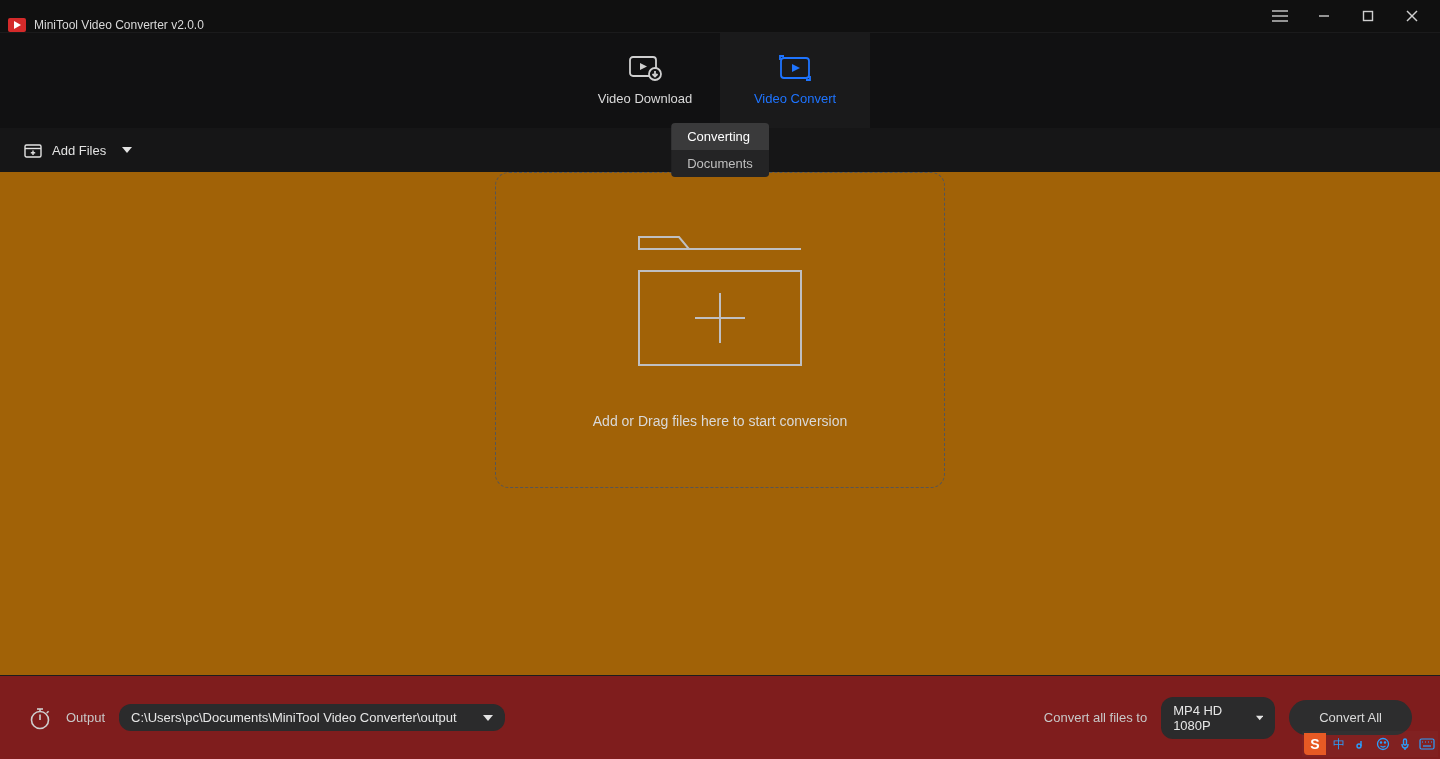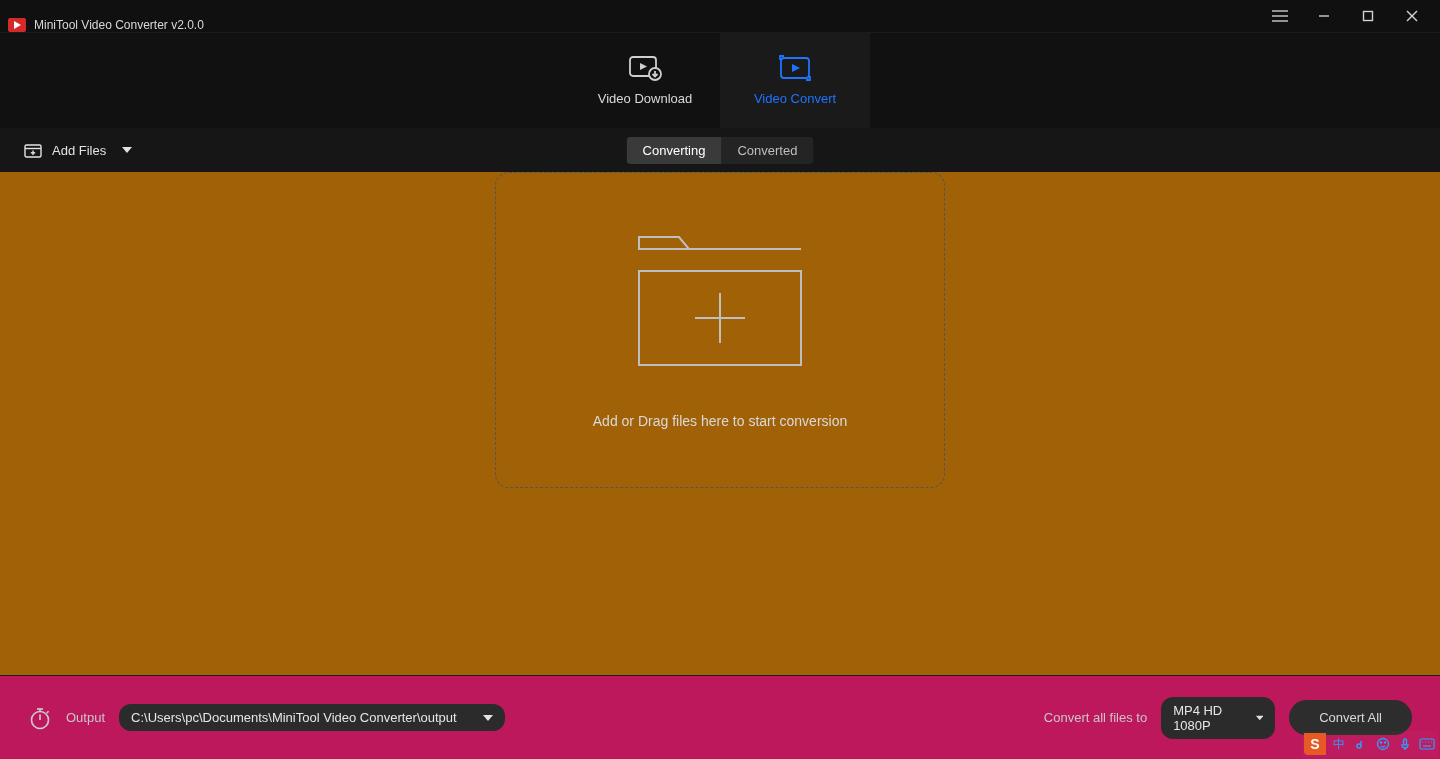--- a/index.html
+++ b/index.html
@@ -14,29 +14,29 @@
   .modebar { height: 96px; background: #111112; display: flex; align-items: stretch; justify-content: center; border-top: 1px solid #1b1b1c; }
   .mode-tab { width: 150px; display: flex; flex-direction: column; align-items: center; justify-content: center; gap: 10px; cursor: pointer; }
   .mode-tab.active { background: #1a1a1b; }
   .mode-tab .label { font-size: 13px; }
   .mode-tab.active .label { color: #1e74ff; }
   .mode-tab.active svg { stroke: #1e74ff; }
 
   .toolbar { height: 44px; background: #161617; display: flex; align-items: center; position: relative; padding: 0 24px; }
   .add-files { display: flex; align-items: center; gap: 10px; color: #e3e3e3; font-size: 13px; cursor: pointer; }
   .add-files .chev { margin-left: 6px; }
-  .segmented { position: absolute; left: 50%; transform: translateX(-50%); display: flex; border-radius: 4px; overflow: hidden; }
+  .segmented { position: absolute; left: 50%; transform: translateX(-50%); display: flex; border-radius: 4px; overflow: hidden; flex-direction: column; }
   .seg-btn { padding: 6px 16px; font-size: 13px; background: #242425; color: #bfbfbf; cursor: pointer; }
   .seg-btn.active { background: #3a3a3b; color: #ffffff; }
 
   .workspace { height: 503px; background: #a16207; display: flex; align-items: flex-start; justify-content: center; }
   .dropzone { width: 450px; height: 316px; border: 1px dashed #555558; border-radius: 14px; display: flex; flex-direction: column; align-items: center; justify-content: center; gap: 42px; cursor: pointer; }
   .drop-hint { font-size: 14px; color: #d9d9d9; }
 
-  .footer { height: 84px; background: #be185d; display: flex; align-items: center; padding: 0 28px; gap: 14px; border-top: 1px solid #1d1d1e; }
+  .footer { height: 84px; background: #7f1d1d; display: flex; align-items: center; padding: 0 28px; gap: 14px; border-top: 1px solid #1d1d1e; }
   .footer-label { font-size: 13px; color: #c8c8c8; }
   .select-field { display: flex; align-items: center; justify-content: space-between; background: #2b2b2c; color: #e6e6e6; font-size: 13px; border-radius: 12px; padding: 6px 12px; gap: 16px; cursor: pointer; }
   .output-field { width: 386px; }
   .format-field { width: 114px; }
   .spacer { flex: 1; }
   .convert-btn { background: #2d2d2e; color: #d9d9d9; font-size: 13px; border-radius: 26px; padding: 10px 30px; cursor: pointer; }
 
   .ime-tray { position: fixed; right: 2px; bottom: 2px; display: flex; align-items: center; gap: 4px; background: rgba(255,255,255,0.02); padding: 2px 2px; }
   .ime-badge { width: 22px; height: 22px; background: #e75a24; border-bottom-left-radius: 4px; display: flex; align-items: center; justify-content: center; color: #fff; font-weight: bold; font-size: 14px; }
   .ime-item { width: 18px; height: 18px; display: flex; align-items: center; justify-content: center; color: #2aa0ff; font-size: 12px; }
@@ -110,21 +110,21 @@
       <line x1="9" y1="8.5" x2="9" y2="13"></line>
       <line x1="6.8" y1="10.8" x2="11.2" y2="10.8"></line>
     </svg>
     <span>Add Files</span>
     <svg class="chev" width="10" height="6" viewBox="0 0 10 6" fill="#e3e3e3">
         <polygon points="0,0 10,0 5,6"></polygon>
       </svg>
   </div>
   <div class="segmented">
     <div class="seg-btn active">Converting</div>
-    <div class="seg-btn">Converted</div>
+    <div class="seg-btn">Documents</div>
   </div>
 </div>
 
 <div class="workspace">
   <div class="dropzone">
     <svg width="174" height="140" viewBox="0 0 174 140" fill="none" stroke="#bfbfc2" stroke-width="2">
       <path d="M6 18 L6 6 L46 6 L56 18 Z"></path>
       <line x1="6" y1="18" x2="168" y2="18"></line>
       <rect x="6" y="40" width="162" height="94"></rect>
       <line x1="87" y1="62" x2="87" y2="112"></line>

